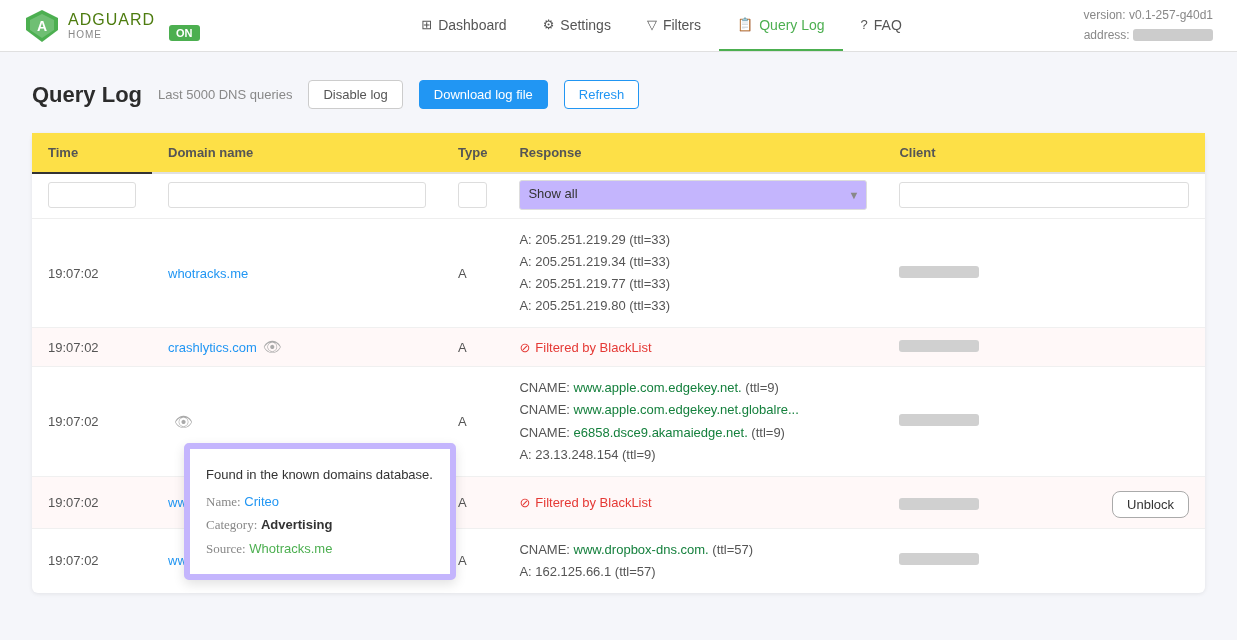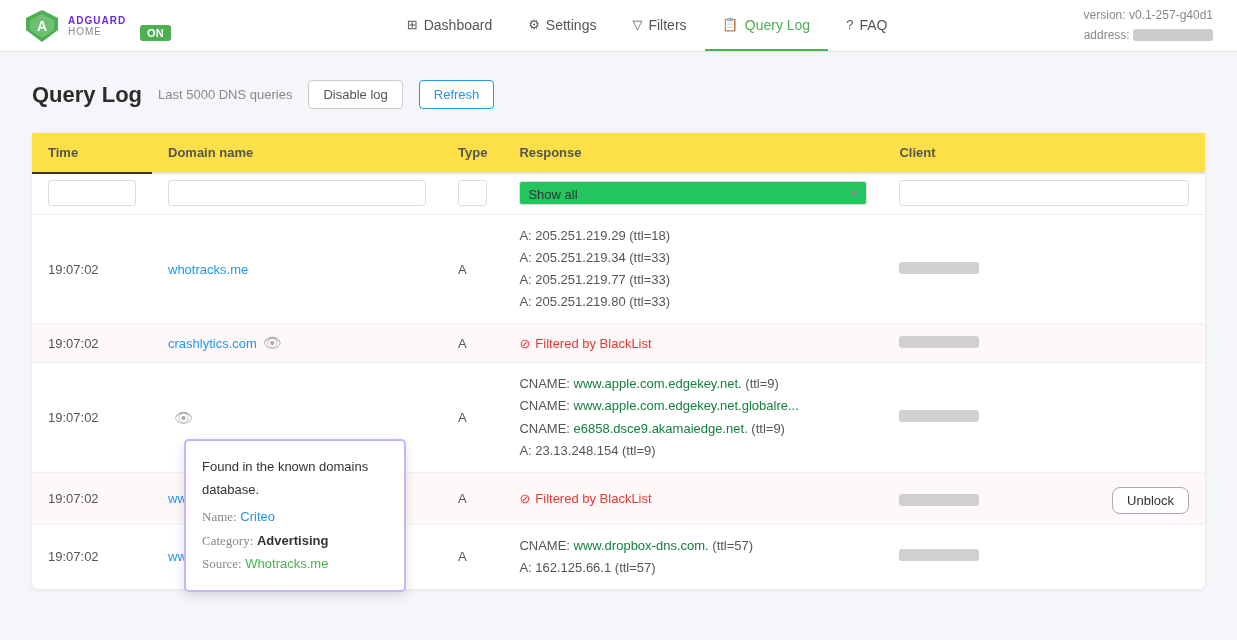--- a/index.html
+++ b/index.html
@@ -24,23 +24,23 @@
     .brand-logo {
       width: 36px;
       height: 36px;
     }
     .brand-text {
       display: flex;
       flex-direction: column;
       line-height: 1.1;
     }
     .brand-name {
-      font-weight: 700;
-      font-size: 10px;
-      color: #6d28d9;
+      font-weight: 400;
+      font-size: 16px;
+      color: #4d7c0f;
       letter-spacing: 1px;
     }
     .brand-home {
       font-size: 10px;
       color: #888;
       letter-spacing: 1px;
     }
     .status-badge {
       background: #4caf50;
       color: #fff;
@@ -167,26 +167,26 @@
       font-size: 12px;
       outline: none;
     }
     .filter-select-wrap {
       position: relative;
       display: flex;
       align-items: center;
     }
     .filter-select {
       width: 100%;
-      padding: 5px 24px 2px 8px;
+      padding: 5px 24px 8px 8px;
       border: 1px solid #ddd;
       border-radius: 3px;
       font-size: 13px;
       outline: none;
-      background: #22c55e;
+      background: #c4b5fd;
       appearance: none;
       color: #333;
       cursor: pointer;
     }
     .select-arrow {
       position: absolute;
       right: 8px;
       color: #888;
       pointer-events: none;
       font-size: 11px;
@@ -237,24 +237,24 @@
     .tooltip-container {
       position: relative;
       display: inline-flex;
       align-items: center;
     }
     .tooltip-box {
       position: absolute;
       top: 30px;
       left: 10px;
       background: #fff;
-      border: 2px solid #c4b5fd;
+      border: 6px solid #c4b5fd;
       border-radius: 5px;
       padding: 14px 16px;
-      width: 222px;
+      width: 272px;
       box-shadow: 0 4px 12px rgba(0,0,0,0.12);
       font-size: 13px;
       z-index: 100;
       line-height: 1.8;
     }
     .tooltip-box .t-label { color: #888; font-family: Liberation Serif, serif; }
     .tooltip-box .t-name { color: #2196f3; }
     .tooltip-box .t-cat { color: #333; font-weight: 600; text-align: center; }
     .tooltip-box .t-src { color: #4caf50; }
 
@@ -322,20 +322,21 @@
       <span class="addr-blur"></span>
     </div>
   </div>
 </nav>
 
 <div class="page-content">
   <div class="page-header">
     <h1 class="page-title">Query Log</h1>
     <span class="page-subtitle">Last 5000 DNS queries</span>
     <button class="btn btn-default">Disable log</button>
+    <button class="btn btn-primary">Download log file</button>
     <button class="btn btn-outline">Refresh</button>
   </div>
 
   <div class="table-card">
     <table class="query-table">
       <thead>
         <tr>
           <th style="width:120px">Time</th>
           <th style="width:290px">Domain name</th>
           <th style="width:60px">Type</th>
@@ -367,21 +368,21 @@
 
         <tr>
           <td class="time-cell">19:07:02</td>
           <td>
             <div class="domain-cell">
               <a>whotracks.me</a>
             </div>
           </td>
           <td class="type-cell">A</td>
           <td class="response-cell">
-            <div class="response-line">A: 205.251.219.29 (ttl=18)</div>
+            <div class="response-line">A: 205.251.219.29 (ttl=33)</div>
             <div class="response-line">A: 205.251.219.34 (ttl=33)</div>
             <div class="response-line">A: 205.251.219.77 (ttl=33)</div>
             <div class="response-line">A: 205.251.219.80 (ttl=33)</div>
           </td>
           <td>
             <span class="client-blur"></span>
           </td>
         </tr>
 
         <tr class="row-filtered">

